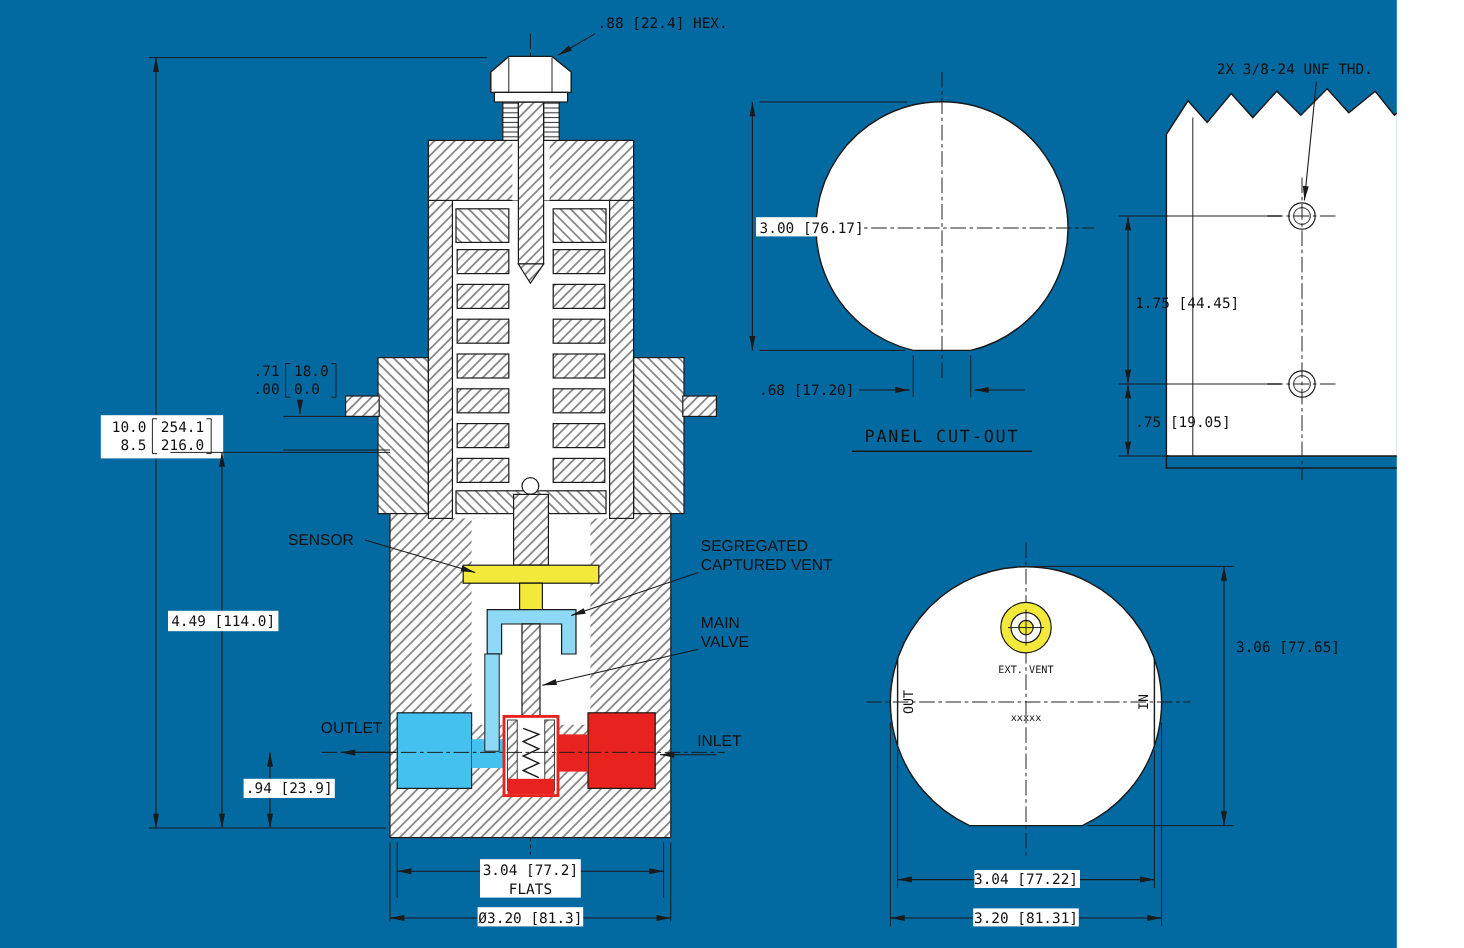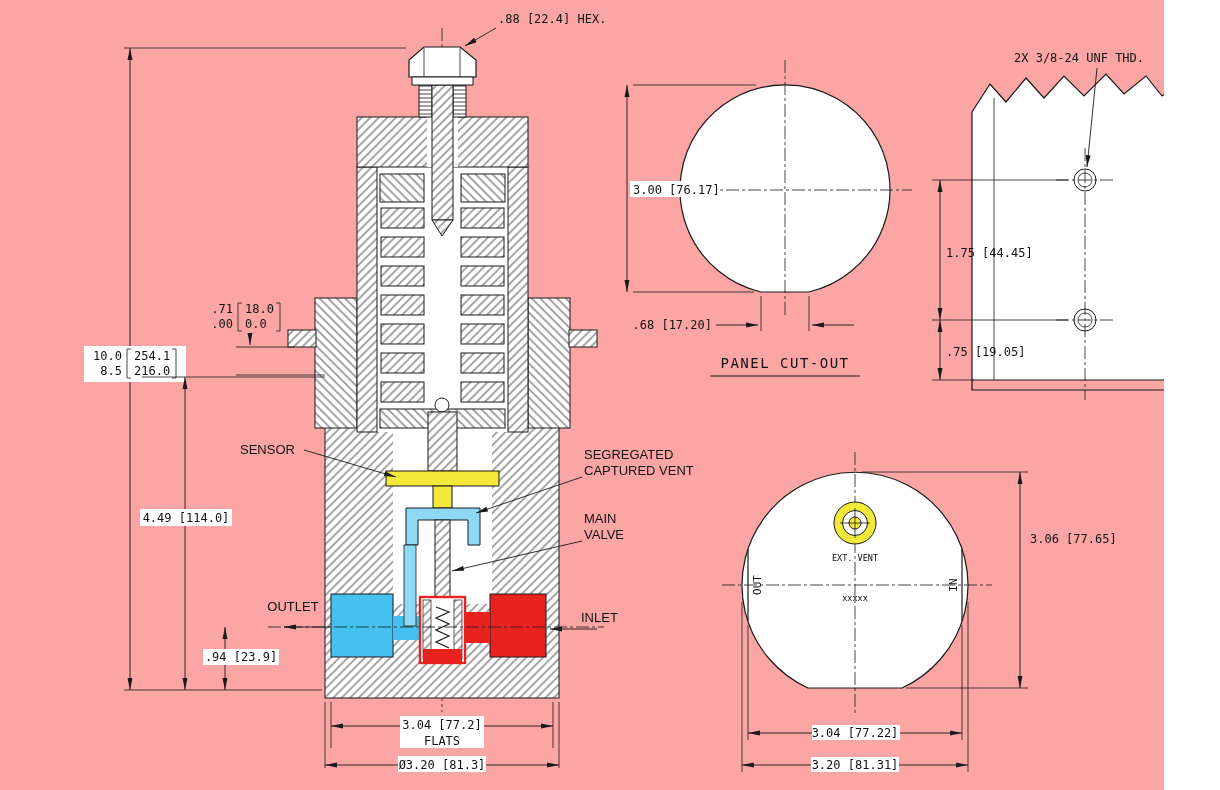--- a/index.html
+++ b/index.html
@@ -1,16 +1,16 @@
 <!DOCTYPE html>
 <html><head>
 <meta charset="utf-8">
 <style>
   html,body{margin:0;padding:0;background:#ffffff;}
-  .stage{position:relative;width:1164px;height:790px;background:#fca5a5;overflow:hidden;
+  .stage{position:relative;width:1164px;height:790px;background:#0369a1;overflow:hidden;
          font-family:"DejaVu Sans Mono",monospace;}
   svg{display:block;}
   
   .ln  {fill:#ffffff;stroke:#1a1a1a;stroke-width:1.2;}
   .lnn {fill:none;stroke:#1a1a1a;stroke-width:1.2;}
   .thin{fill:none;stroke:#1a1a1a;stroke-width:0.8;}
   .dim {fill:none;stroke:#1a1a1a;stroke-width:0.9;marker-start:url(#arr);marker-end:url(#arr);}
   .dime{fill:none;stroke:#1a1a1a;stroke-width:0.9;marker-end:url(#arr);}
   .cl  {fill:none;stroke:#1a1a1a;stroke-width:0.8;stroke-dasharray:13 3 3 3;}
   .h45 {fill:url(#h45);stroke:#1a1a1a;stroke-width:1;}

